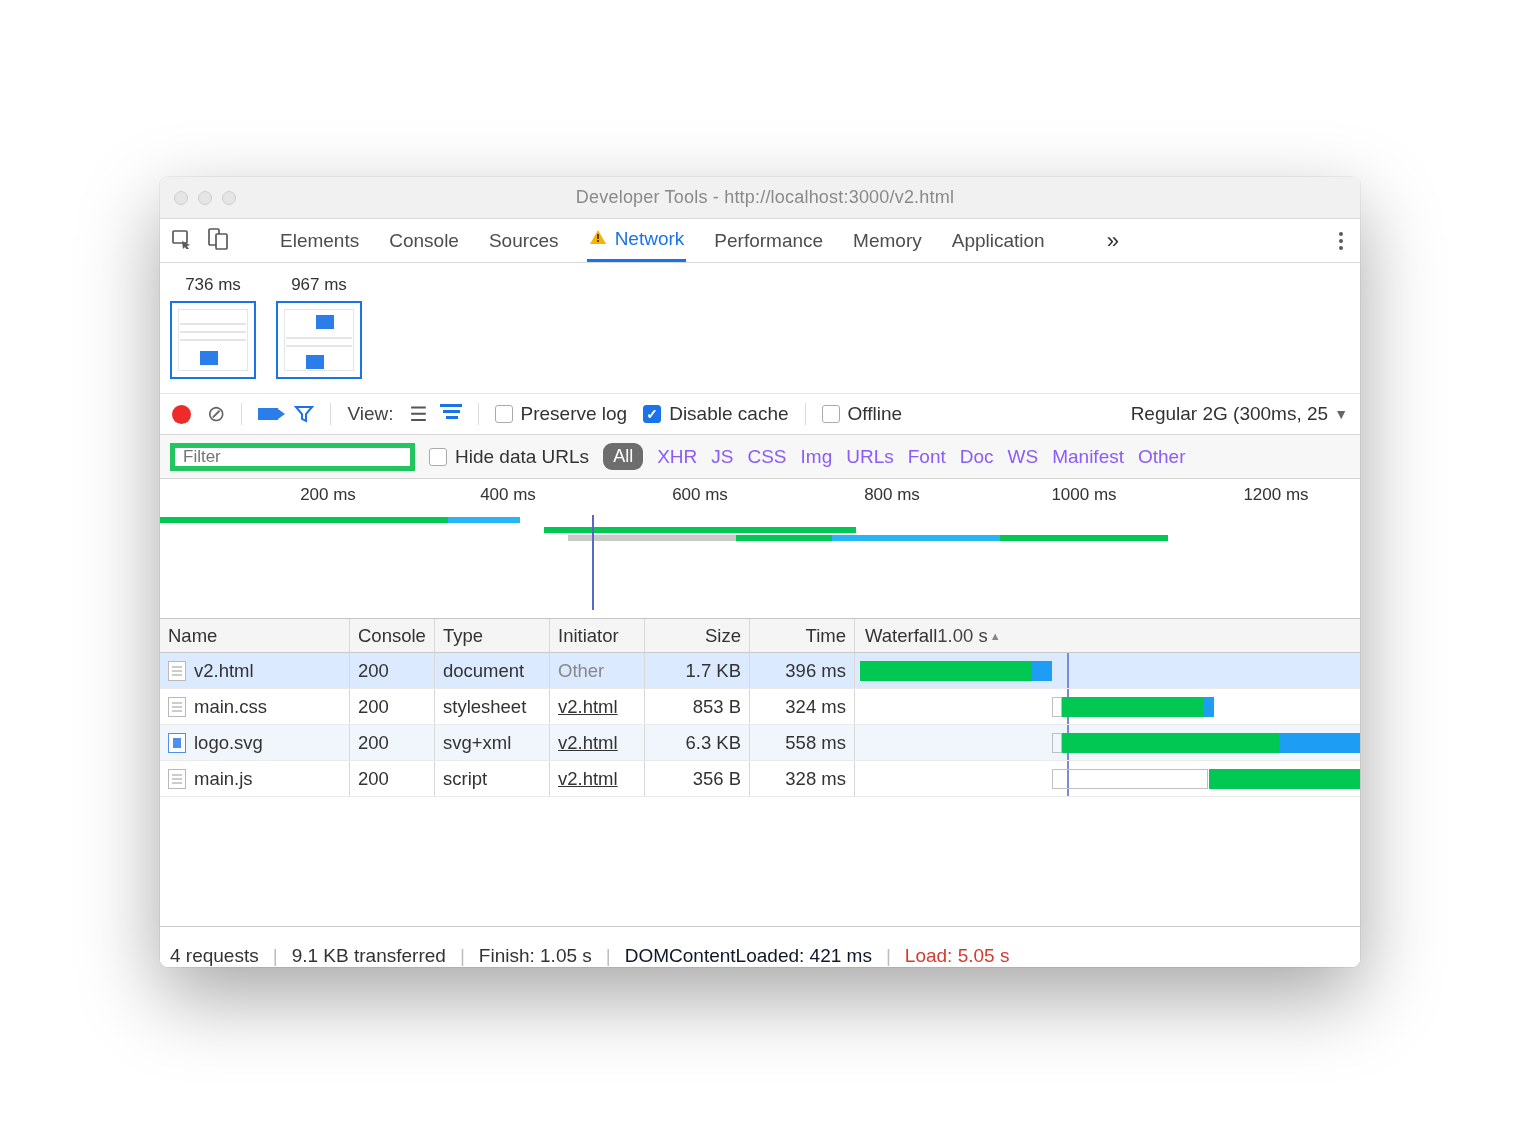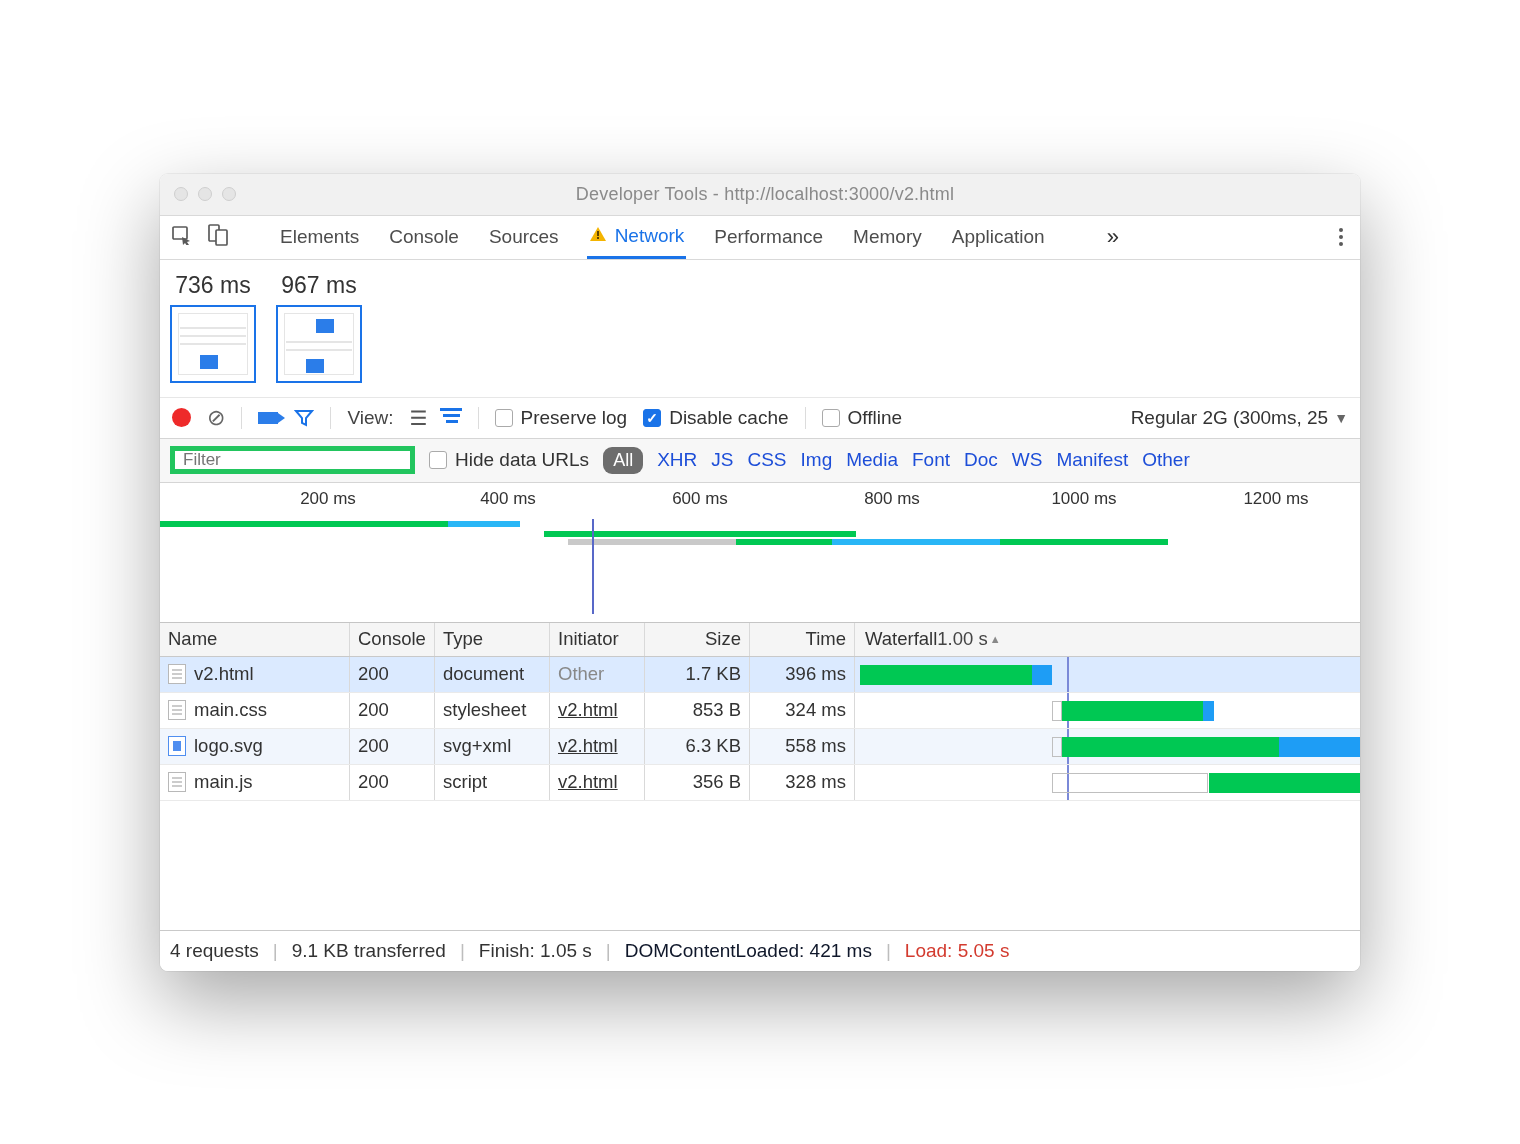--- a/index.html
+++ b/index.html
@@ -44,21 +44,21 @@
 }
 .tab.active { color:#1a73e8; border-bottom: 3px solid #1a73e8; }
 .tab .warn { margin-right:8px; }
 .more { margin-left:34px; display:flex; align-items:center; color:#333; font-size:22px; }
 .kebab { margin-left:auto; display:flex; align-items:center; color:#555; padding-right:8px; }
 
 .filmstrip {
   display:flex; gap:20px; padding:12px 10px 14px 10px;
 }
 .frame {
-  display:flex; flex-direction:column; align-items:center; font-size:23px; color:#333;
+  display:flex; flex-direction:column; align-items:center; font-size:17px; color:#333;
 }
 .thumb {
   width:86px; height:78px; border:2.5px solid #1a73e8; margin-top:6px; background:#fff; position:relative;
 }
 .thumb-inner { position:absolute; inset:6px; border:1px solid #e5e5e5; }
 .thumb .line { position:absolute; left:10%; right:10%; height:2px; background:#e5e5e5; }
 .thumb .blk { position:absolute; width:18px; height:14px; background:#2b7de9; }
 
 .toolbar {
   height:42px; display:flex; align-items:center; gap:16px; padding:0 12px;
@@ -84,21 +84,21 @@
 .tri { color:#666; font-size:14px; }
 
 .filterbar {
   height:44px; display:flex; align-items:center; gap:14px; padding:0 10px;
   border-bottom:1px solid #d5d5d5; background:#f7f7f7; font-size:19px; color:#333;
 }
 .filterbar input {
   width:245px; height:28px; font-size:17px; padding:2px 8px; border:5px solid #22c55e; background:#fff;
 }
 .pill { background:#6d6d6d; color:#fff; border-radius:9px; padding:3px 10px; font-size:18px; }
-.ft { color:#1d4ed8; }
+.ft { color:#8b5cf6; }
 
 .overview {
   height:140px; border-bottom:1px solid #c5c5c5; position:relative; background:#fff;
 }
 .ticks { position:absolute; top:0; left:0; right:0; height:28px; }
 .tick { position:absolute; top:6px; font-size:17px; color:#333; transform:translateX(-50%); }
 .bar { position:absolute; height:6px; }
 .bar.green { background:#00c853; }
 .bar.blue { background:#29b6f6; }
 .bar.grey { background:#c9c9c9; }
@@ -133,21 +133,21 @@
 .wf-cell { position:absolute; inset:0; }
 .wf-bar { position:absolute; top:8px; height:20px; }
 .wf-bar.green { background:#00c853; }
 .wf-bar.blue { background:#1e9df5; }
 .wf-bar.out { border:1px solid #bfbfbf; background:transparent; }
 .wf-line { position:absolute; top:0; bottom:0; width:1.5px; background:#7a89d8; }
 
 .empty { height:130px; border-bottom:1px solid #c9c9c9; }
 
 .status {
-  height:40px; display:flex; align-items:center; gap:8px; padding:0 10px; font-size:19px; color:#333; background:#fff;
+  height:40px; display:flex; align-items:flex-end; gap:8px; padding:0 10px; font-size:19px; color:#333; background:#fff;
 }
 .status .pipe { color:#bdbdbd; margin:0 6px; }
 .status .dcl { color:#0f172a; }
 .status .load { color:#d33b2f; }
 </style>
 </head>
 <body>
 
 <div class="window">
 
@@ -289,21 +289,21 @@
     <input type="text" placeholder="Filter" style="">
     <label class="check-block">
       <span class="cb"></span>
         <span>Hide data URLs</span>
     </label>
     <span class="pill">All</span>
     <span class="ft">XHR</span>
     <span class="ft">JS</span>
     <span class="ft">CSS</span>
     <span class="ft">Img</span>
-    <span class="ft">Media</span>
+    <span class="ft">URLs</span>
     <span class="ft">Font</span>
     <span class="ft">Doc</span>
     <span class="ft">WS</span>
     <span class="ft">Manifest</span>
     <span class="ft">Other</span>
   </div>
 
   <div class="overview">
     <div class="ticks">
       <span class="tick" style="left:14%">200 ms</span>

